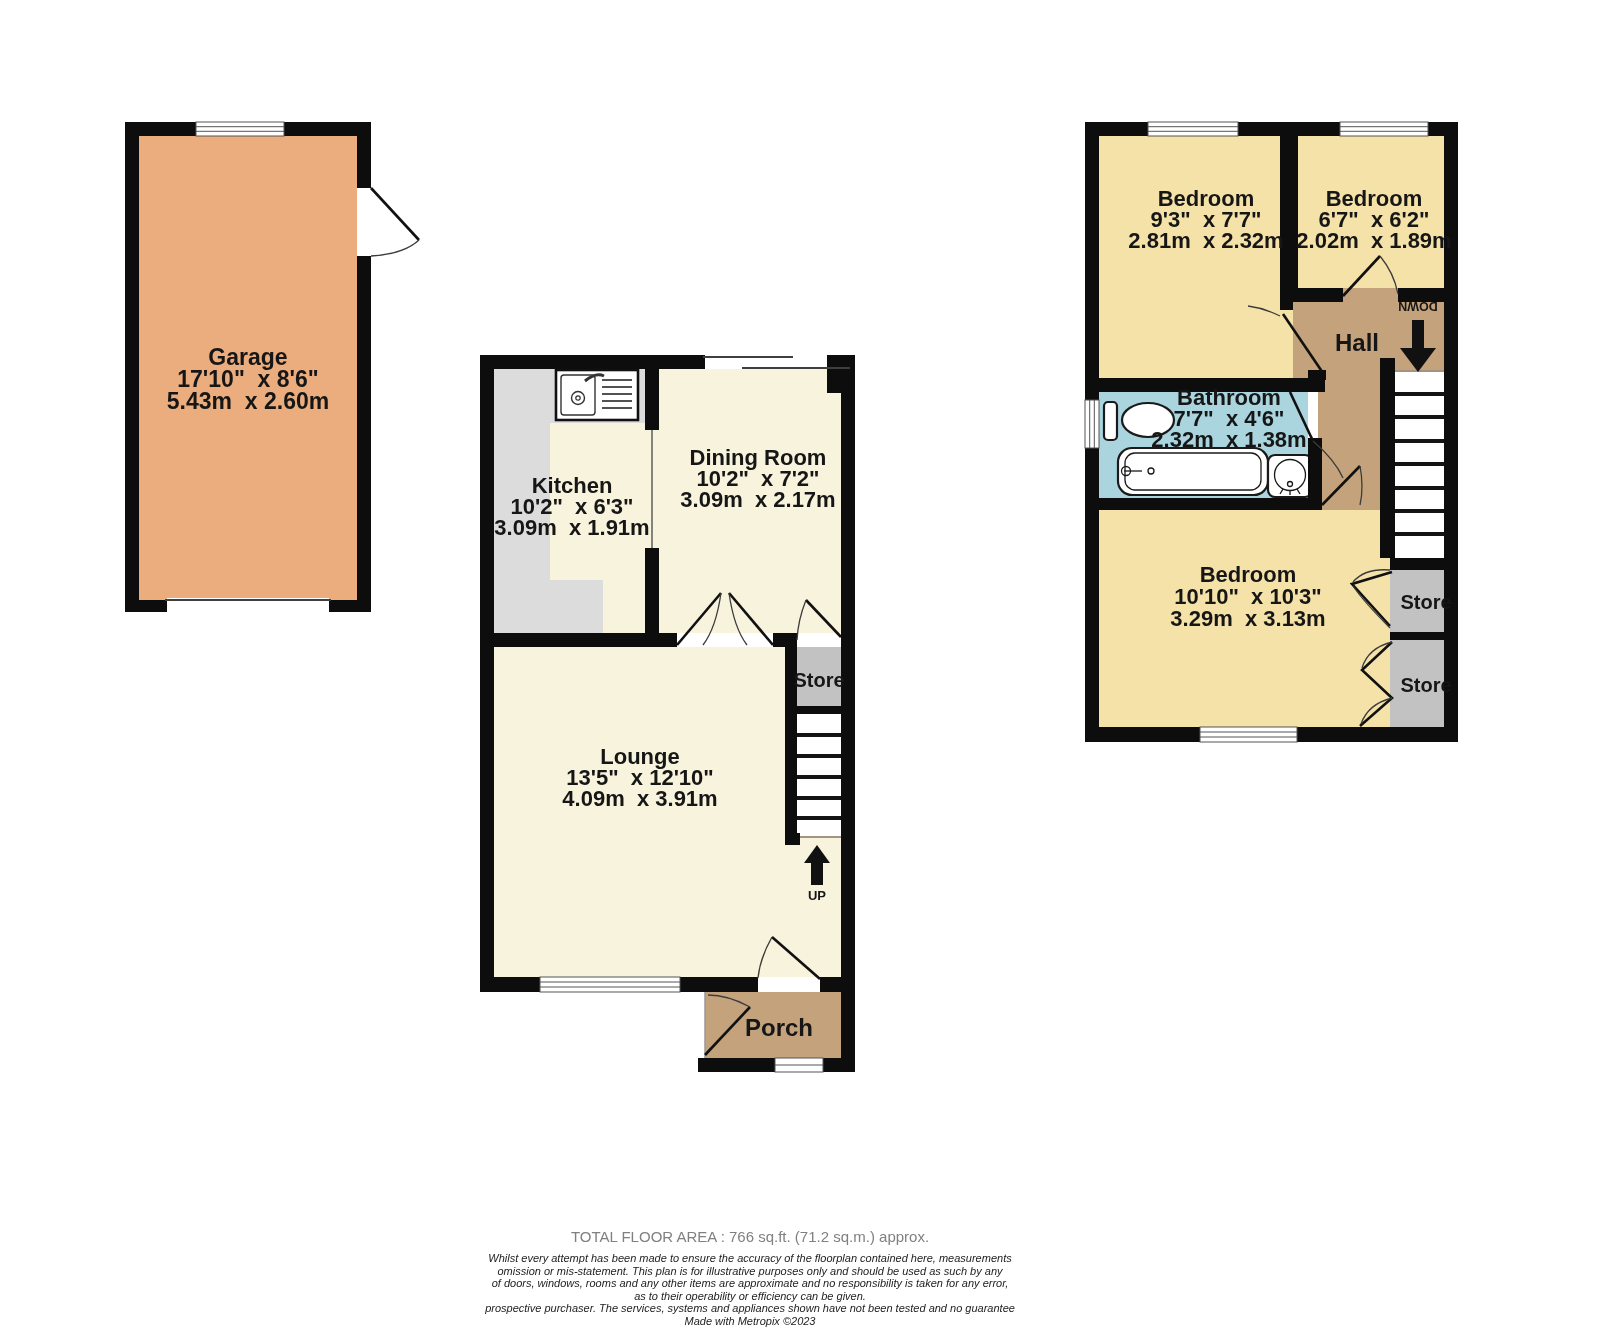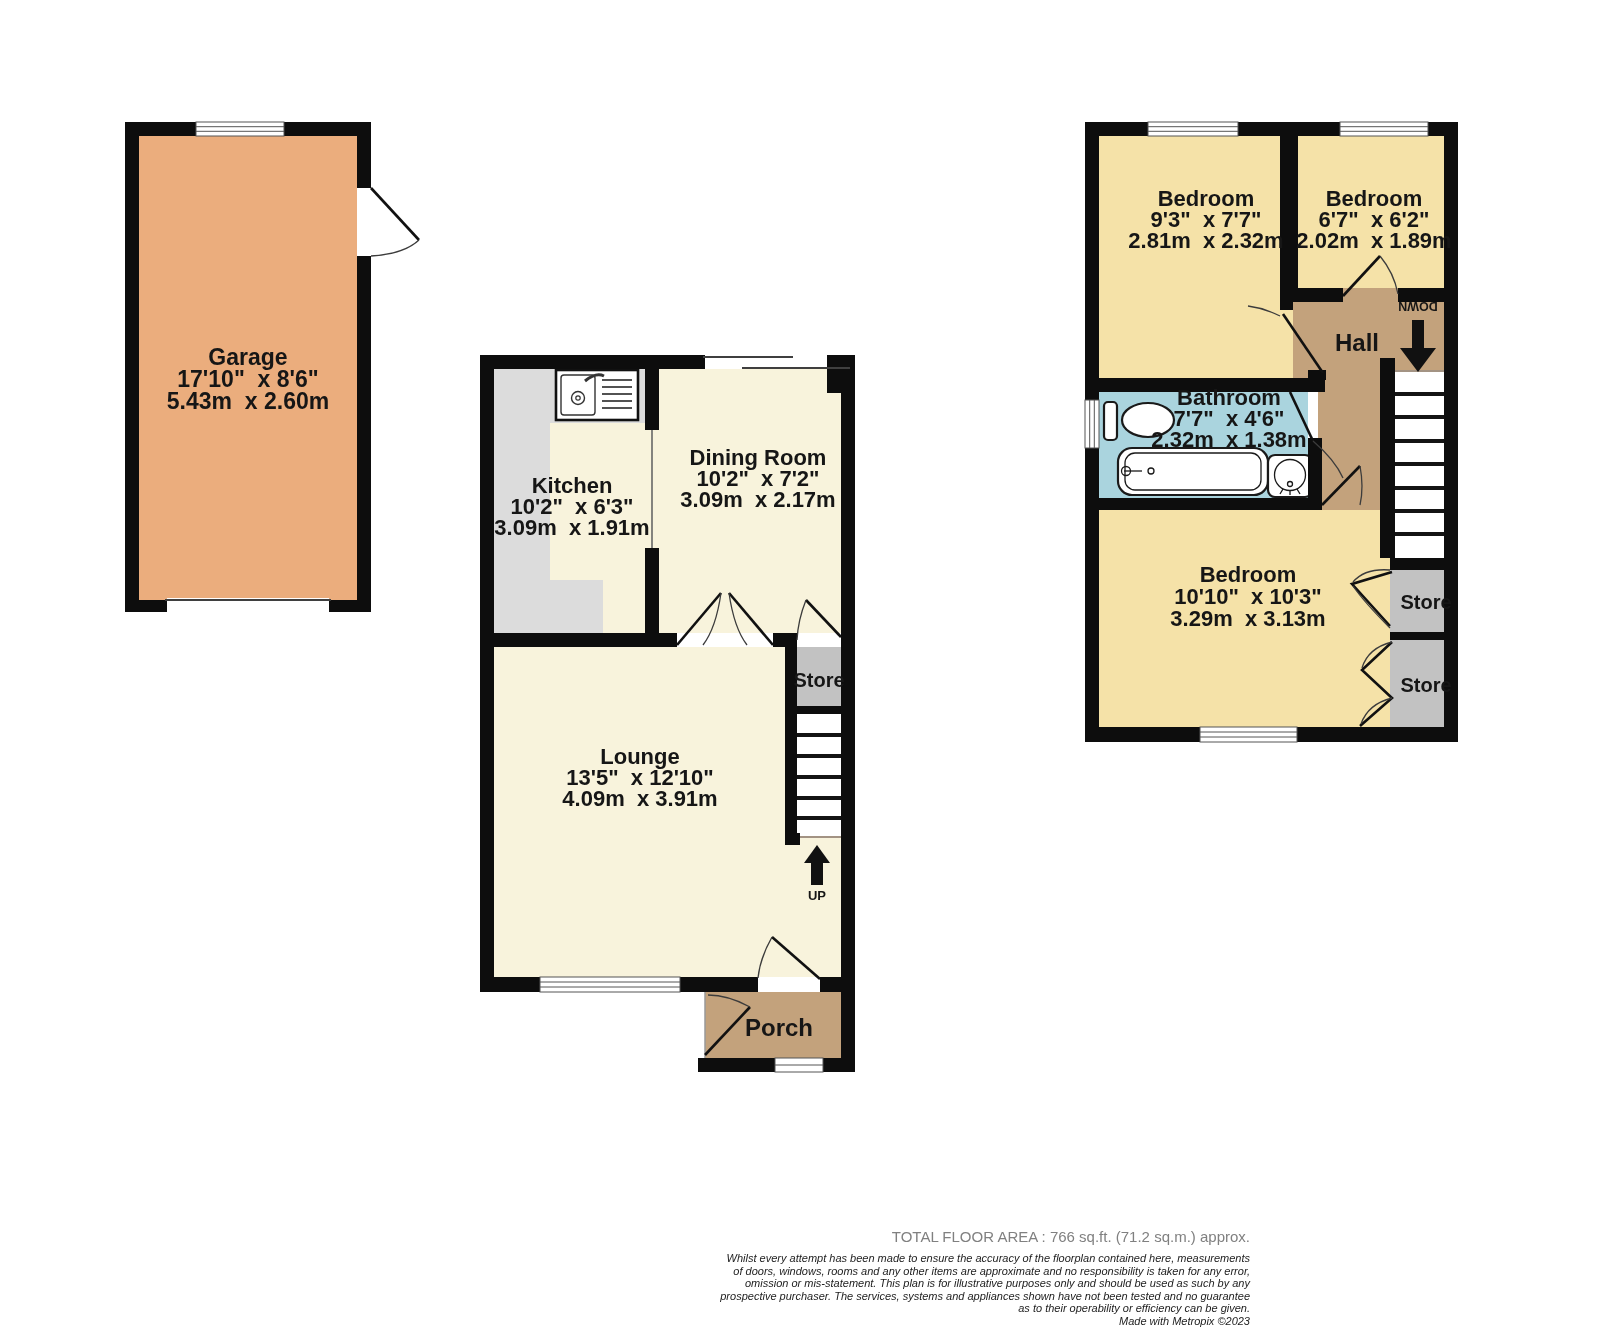--- a/index.html
+++ b/index.html
@@ -16,21 +16,21 @@
   .lbl-down{font-size:12.5px;}
   .wall{fill:#0d0d0d;}
   .leaf{stroke:#111111;stroke-width:2.6;fill:none;}
   .swing{stroke:#3c3c3c;stroke-width:1.3;fill:none;}
   .thinline{stroke:#3f3f3f;stroke-width:2;fill:none;}
   .winframe{fill:#ffffff;stroke:#555555;stroke-width:1;}
   .winline{stroke:#555555;stroke-width:1;fill:none;}
   .fixture{fill:#ffffff;stroke:#1a1a1a;stroke-width:2.2;}
   .fixture-thin{fill:none;stroke:#1a1a1a;stroke-width:1.3;}
   .treads{stroke:#141414;stroke-width:4;fill:none;}
-  .footer{position:absolute;left:250px;top:1228px;width:1000px;text-align:right;}
+  .footer{position:absolute;left:250px;top:1228px;width:1000px;text-align:center;}
   .footer-total{font-size:15px;color:#808080;margin:0 0 7px 0;}
   .footer-line{font-size:11px;line-height:12.6px;color:#222222;margin:0;font-style:italic;}
 </style>
 </head>
 <body>
 
 <div class="stage">
 <svg width="1600" height="1190" viewBox="0 0 1600 1190">
 
   <g>
@@ -300,19 +300,19 @@
     <text class="lbl-big" x="1357" y="351">Hall</text>
     <text class="lbl-down" x="1418" y="310" transform="rotate(180 1418 306)">DOWN</text>
     <text class="lbl-store" x="1426" y="609">Store</text>
     <text class="lbl-store" x="1426" y="692">Store</text>
   </g>
 </svg>
 
   <div class="footer">
     <p class="footer-total">TOTAL FLOOR AREA : 766 sq.ft. (71.2 sq.m.) approx.</p>
     <p class="footer-line">Whilst every attempt has been made to ensure the accuracy of the floorplan contained here, measurements</p>
+    <p class="footer-line">omission or mis-statement. This plan is for illustrative purposes only and should be used as such by any</p>
     <p class="footer-line">of doors, windows, rooms and any other items are approximate and no responsibility is taken for any error,</p>
-    <p class="footer-line">omission or mis-statement. This plan is for illustrative purposes only and should be used as such by any</p>
+    <p class="footer-line">as to their operability or efficiency can be given.</p>
     <p class="footer-line">prospective purchaser. The services, systems and appliances shown have not been tested and no guarantee</p>
-    <p class="footer-line">as to their operability or efficiency can be given.</p>
     <p class="footer-line">Made with Metropix ©2023</p>
   </div>
 </div>
 
 </body></html>

